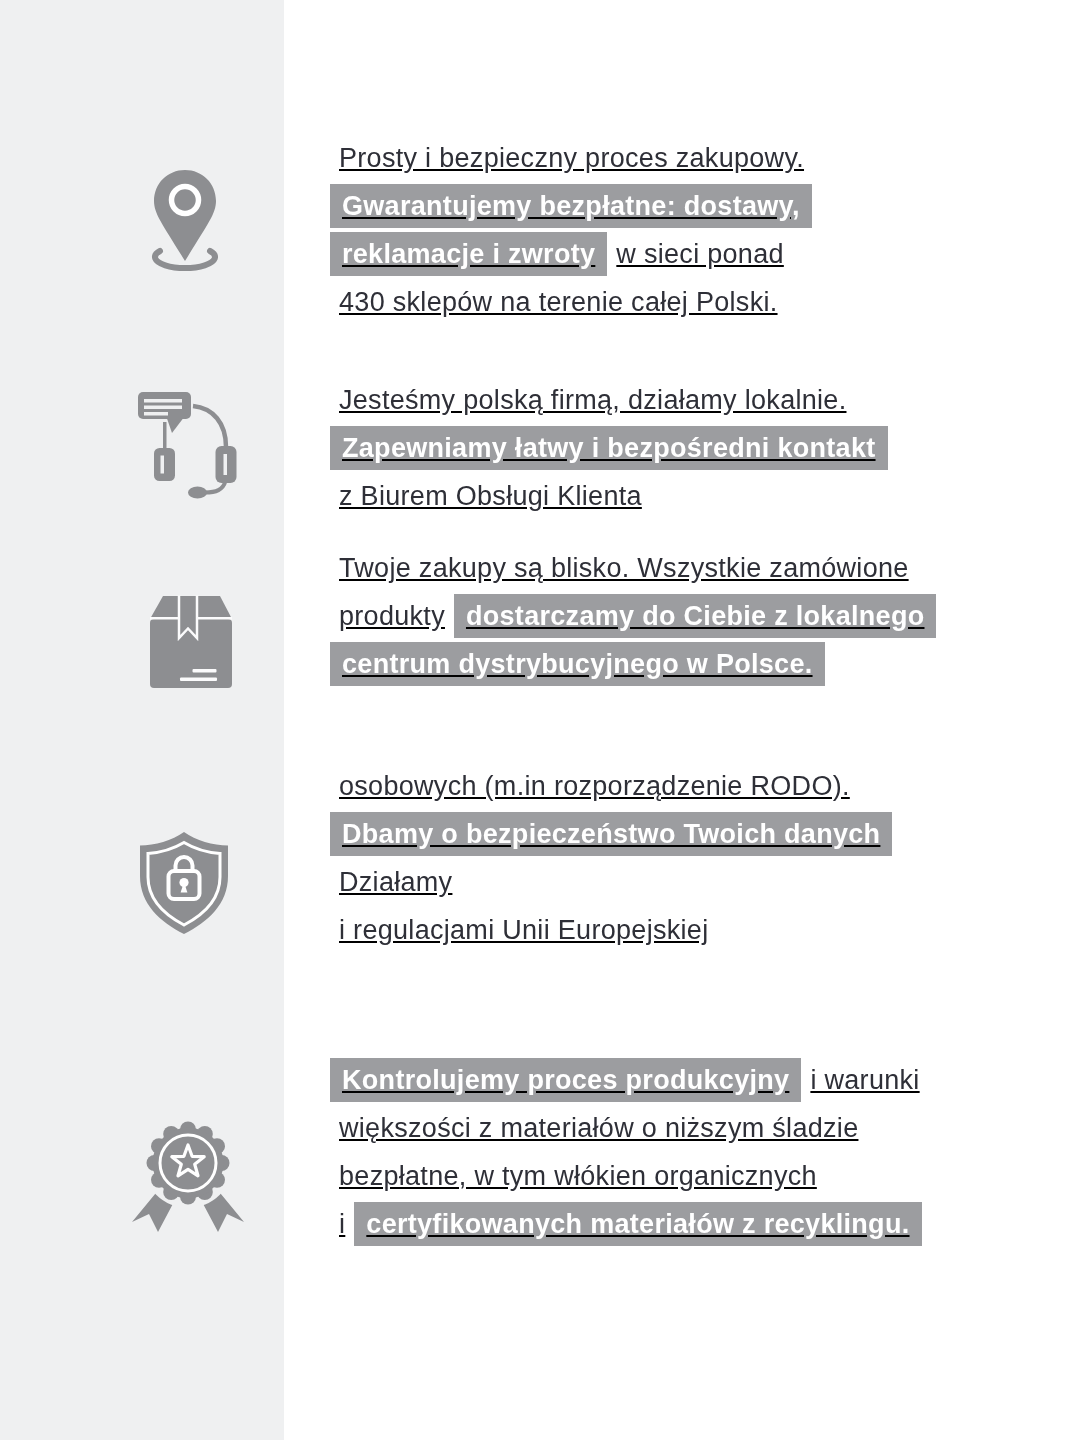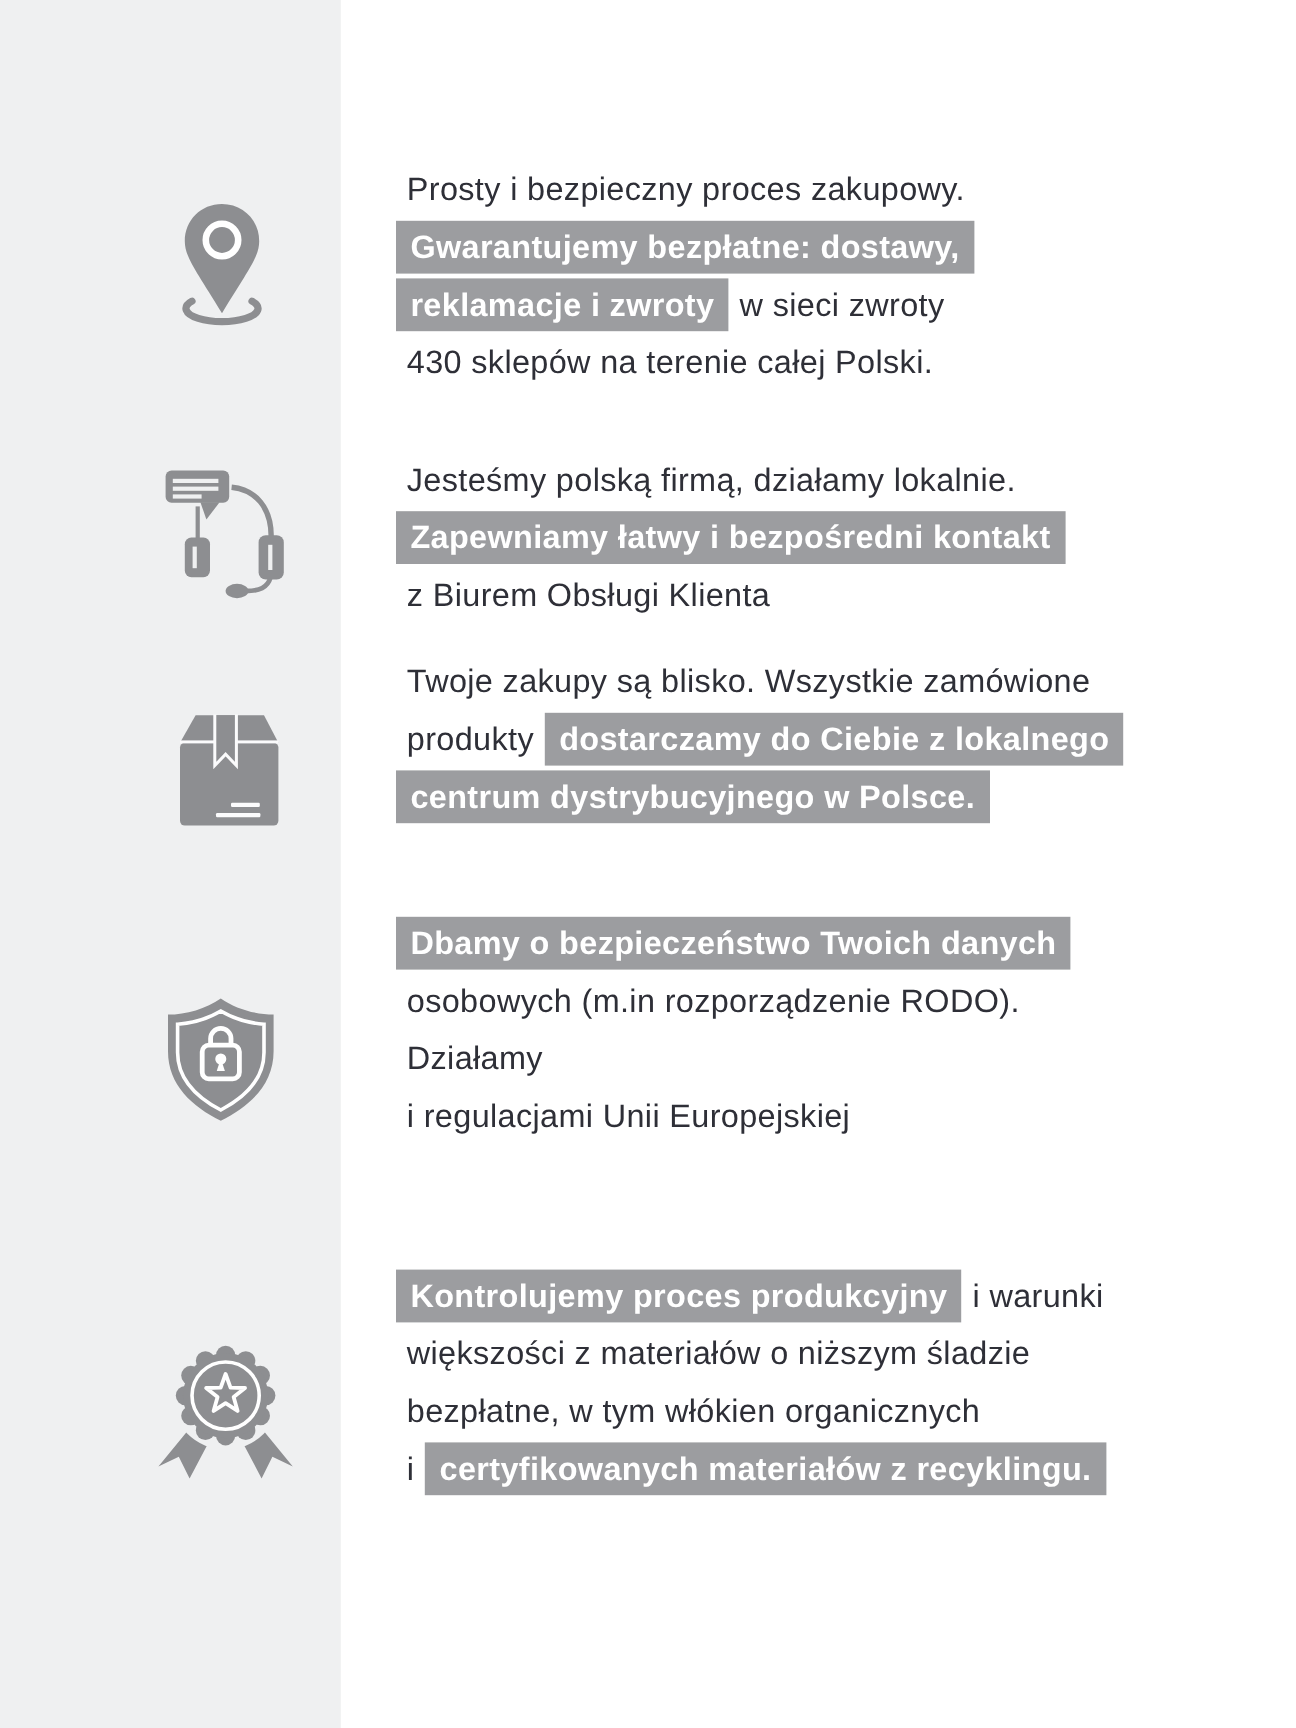--- a/index.html
+++ b/index.html
@@ -12,21 +12,21 @@
   }
   .sidebar {
     position:absolute; left:0; top:0;
     width:284px; height:1440px;
     background:#eff0f1;
   }
   .icon { position:absolute; }
   .content {
     position:absolute; left:330px; top:0; width:720px;
   }
-  .feature { position:absolute; left:0; }
+  .feature { position:absolute; left:0;text-decoration:underline; }
   .line {
     display:flex; align-items:center;
     height:48px; white-space:nowrap;
   }
   .seg {
     display:flex; align-items:center;
     font-size:27px; letter-spacing:0.3px;
     color:#2e2f37;
   }
   .seg.reg { padding:0 9px; }
@@ -110,21 +110,21 @@
 
   <section class="feature" style="top:134px">
     <div class="line">
       <span class="seg reg">Prosty i bezpieczny proces zakupowy.</span>
     </div>
     <div class="line">
       <span class="seg hl">Gwarantujemy bezpłatne: dostawy,</span>
     </div>
     <div class="line">
       <span class="seg hl">reklamacje i zwroty</span>
-      <span class="seg reg">w sieci zwroty</span>
+      <span class="seg reg">w sieci ponad</span>
     </div>
     <div class="line">
       <span class="seg reg">430 sklepów na terenie całej Polski.</span>
     </div>
   </section>
 
   <section class="feature" style="top:376px">
     <div class="line">
       <span class="seg reg">Jesteśmy polską firmą, działamy lokalnie.</span>
     </div>
@@ -144,24 +144,24 @@
       <span class="seg reg">produkty</span>
       <span class="seg hl">dostarczamy do Ciebie z lokalnego</span>
     </div>
     <div class="line">
       <span class="seg hl">centrum dystrybucyjnego w Polsce.</span>
     </div>
   </section>
 
   <section class="feature" style="top:762px">
     <div class="line">
-      <span class="seg hl">Dbamy o bezpieczeństwo Twoich danych</span>
+      <span class="seg reg">osobowych (m.in rozporządzenie RODO).</span>
     </div>
     <div class="line">
-      <span class="seg reg">osobowych (m.in rozporządzenie RODO).</span>
+      <span class="seg hl">Dbamy o bezpieczeństwo Twoich danych</span>
     </div>
     <div class="line">
       <span class="seg reg">Działamy</span>
     </div>
     <div class="line">
       <span class="seg reg">i regulacjami Unii Europejskiej</span>
     </div>
   </section>
 
   <section class="feature" style="top:1056px">

